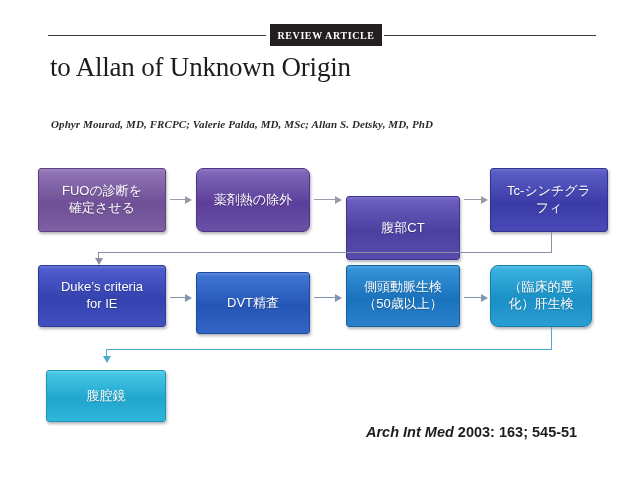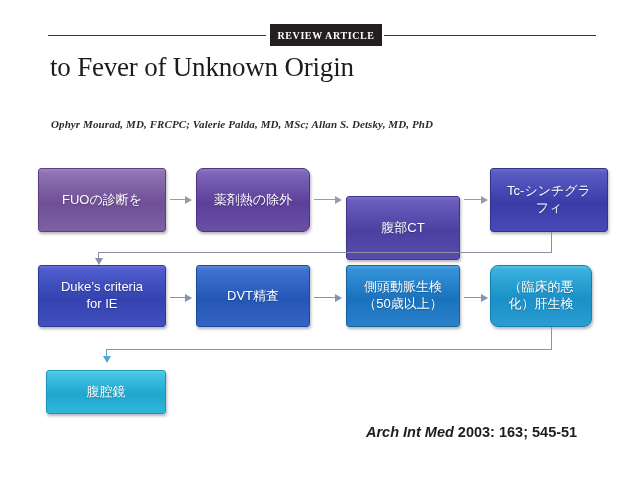--- a/index.html
+++ b/index.html
@@ -112,20 +112,21 @@
     border: 1px solid #33338f;
   }
   
   .c5 {
     background: linear-gradient(180deg, #6572d8 0%, #4f5ccd 6%, #3342ae 55%, #4150bc 100%);
     border: 1px solid #2c3a96;
   }
   .c6 {
     background: linear-gradient(180deg, #5b8adb 0%, #3f73d2 6%, #2556b6 55%, #3365c4 100%);
     border: 1px solid #1f4a9c;
+    margin-top: 7px;
   }
   .c7 {
     background: linear-gradient(180deg, #4fa5de 0%, #3492d6 6%, #1a72bd 55%, #2b80ca 100%);
     border: 1px solid #15629f;
   }
   .c8 {
     background: linear-gradient(180deg, #56c2e4 0%, #39b0dd 6%, #1a90c6 55%, #2b9dd2 100%);
     border: 1px solid #1580ad;
   }
   
@@ -189,28 +190,29 @@
 
 <div id="slide">
 
   <div class="masthead">
     <div class="rule rule-left"></div>
     <div class="review-badge">REVIEW ARTICLE</div>
     <div class="rule rule-right"></div>
   </div>
 
   <div class="article-title">
-    <span class="line2">to Fever of Unknown Origin</span>
+    <span class="line2">to Allan of Unknown Origin</span>
   </div>
 
   <div class="article-authors">Ophyr Mourad, MD, FRCPC; Valerie Palda, MD, MSc; Allan S. Detsky, MD, PhD</div>
 
   <div class="fbox c1" style="left:38px;  top:168px; width:128px; height:64px;">
     <div>
       <span>FUOの診断を</span>
+      <span>確定させる</span>
     </div>
   </div>
 
   <div class="harrow" style="left:170px; top:195px; width:22px;">
     <div class="shaft"></div>
     <div class="head"></div>
   </div>
 
   <div class="fbox c2" style="left:196px; top:168px; width:114px; height:64px;border-radius:7px;">
     <div>
@@ -290,21 +292,21 @@
     </div>
   </div>
 
   <div class="elbow cyan" style="left:106px; top:327px; width:446px; height:40px;">
     <div class="seg" style="right:0px;  top:0px;  width:1.4px; height:23px;"></div>
     <div class="seg" style="left:0px;   top:22px; width:445px; height:1.4px;"></div>
     <div class="seg" style="left:0px;   top:22px; width:1.4px; height:9px;"></div>
     <div class="down-head" style="left:-3.4px; top:29px;"></div>
   </div>
 
-  <div class="fbox c9" style="left:46px; top:370px; width:120px; height:44px;text-align:right;">
+  <div class="fbox c9" style="left:46px; top:370px; width:120px; height:52px;text-align:right;">
     <div>
       <span>腹腔鏡</span>
     </div>
   </div>
 
   <div class="citation">
     <span class="journal">Arch Int Med</span><span> 2003: 163; 545-51</span>
   </div>
 
 </div>

